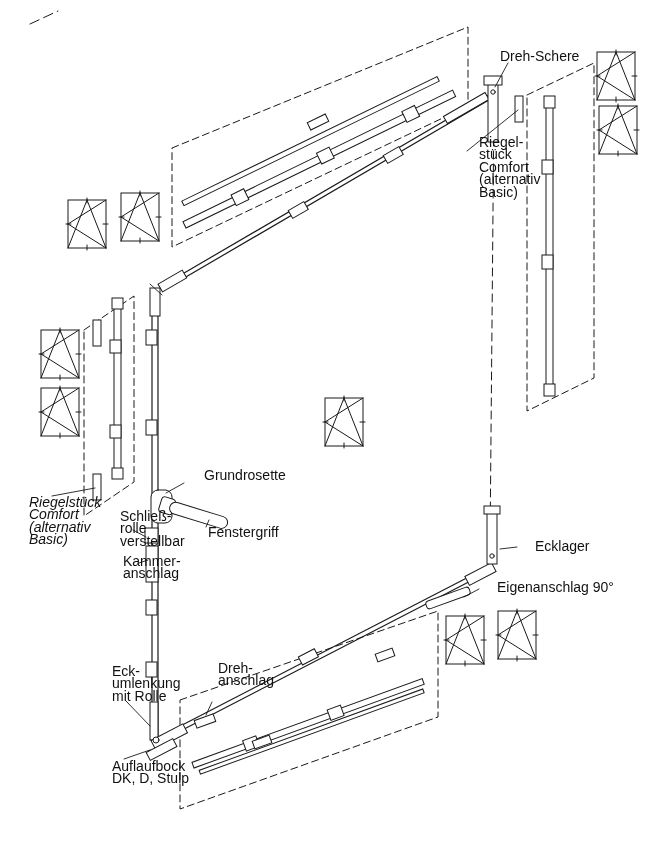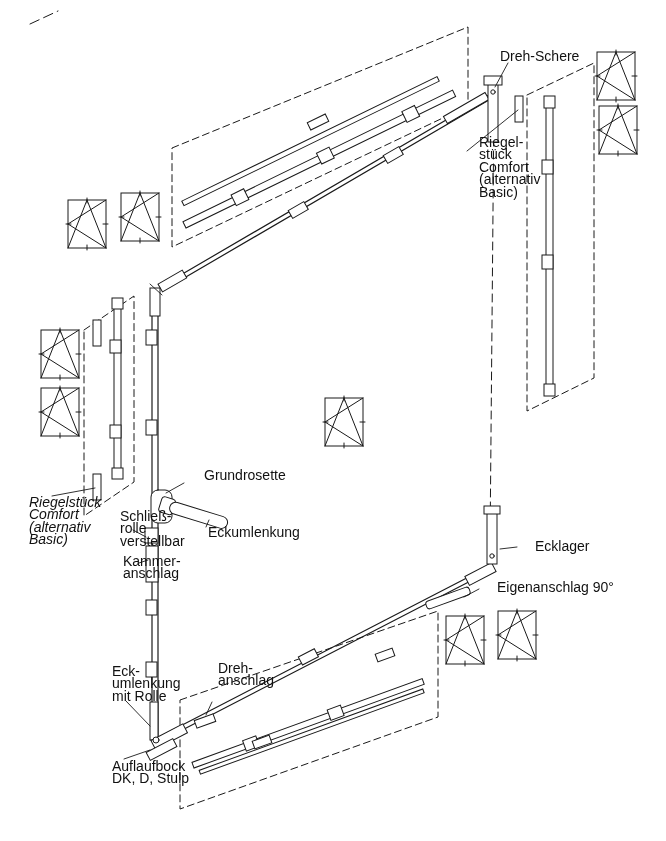--- a/index.html
+++ b/index.html
@@ -212,21 +212,21 @@
 (alternativ
 Basic)</div>
   <div class="lbl" style="left:13px;  top:496px;font-style:italic;">Riegelstück
 Comfort
 (alternativ
 Basic)</div>
   <div class="lbl" style="left:104px; top:510px;">Schließ-
 rolle
 verstellbar</div>
   <div class="lbl" style="left:174px; top:469px;margin-left:14px;">Grundrosette</div>
-  <div class="lbl" style="left:192px; top:526px;">Eckumlenkung</div>
+  <div class="lbl" style="left:192px; top:526px;">Fenstergriff</div>
   <div class="lbl" style="left:107px; top:555px;">Kammer-
 anschlag</div>
   <div class="lbl" style="left:519px; top:540px;">Ecklager</div>
   <div class="lbl" style="left:481px; top:581px;">Eigenanschlag 90°</div>
   <div class="lbl" style="left:96px;  top:665px;">Eck-
 umlenkung
 mit Rolle</div>
   <div class="lbl" style="left:202px; top:662px;">Dreh-
 anschlag</div>
   <div class="lbl" style="left:96px;  top:760px;">Auflaufbock

